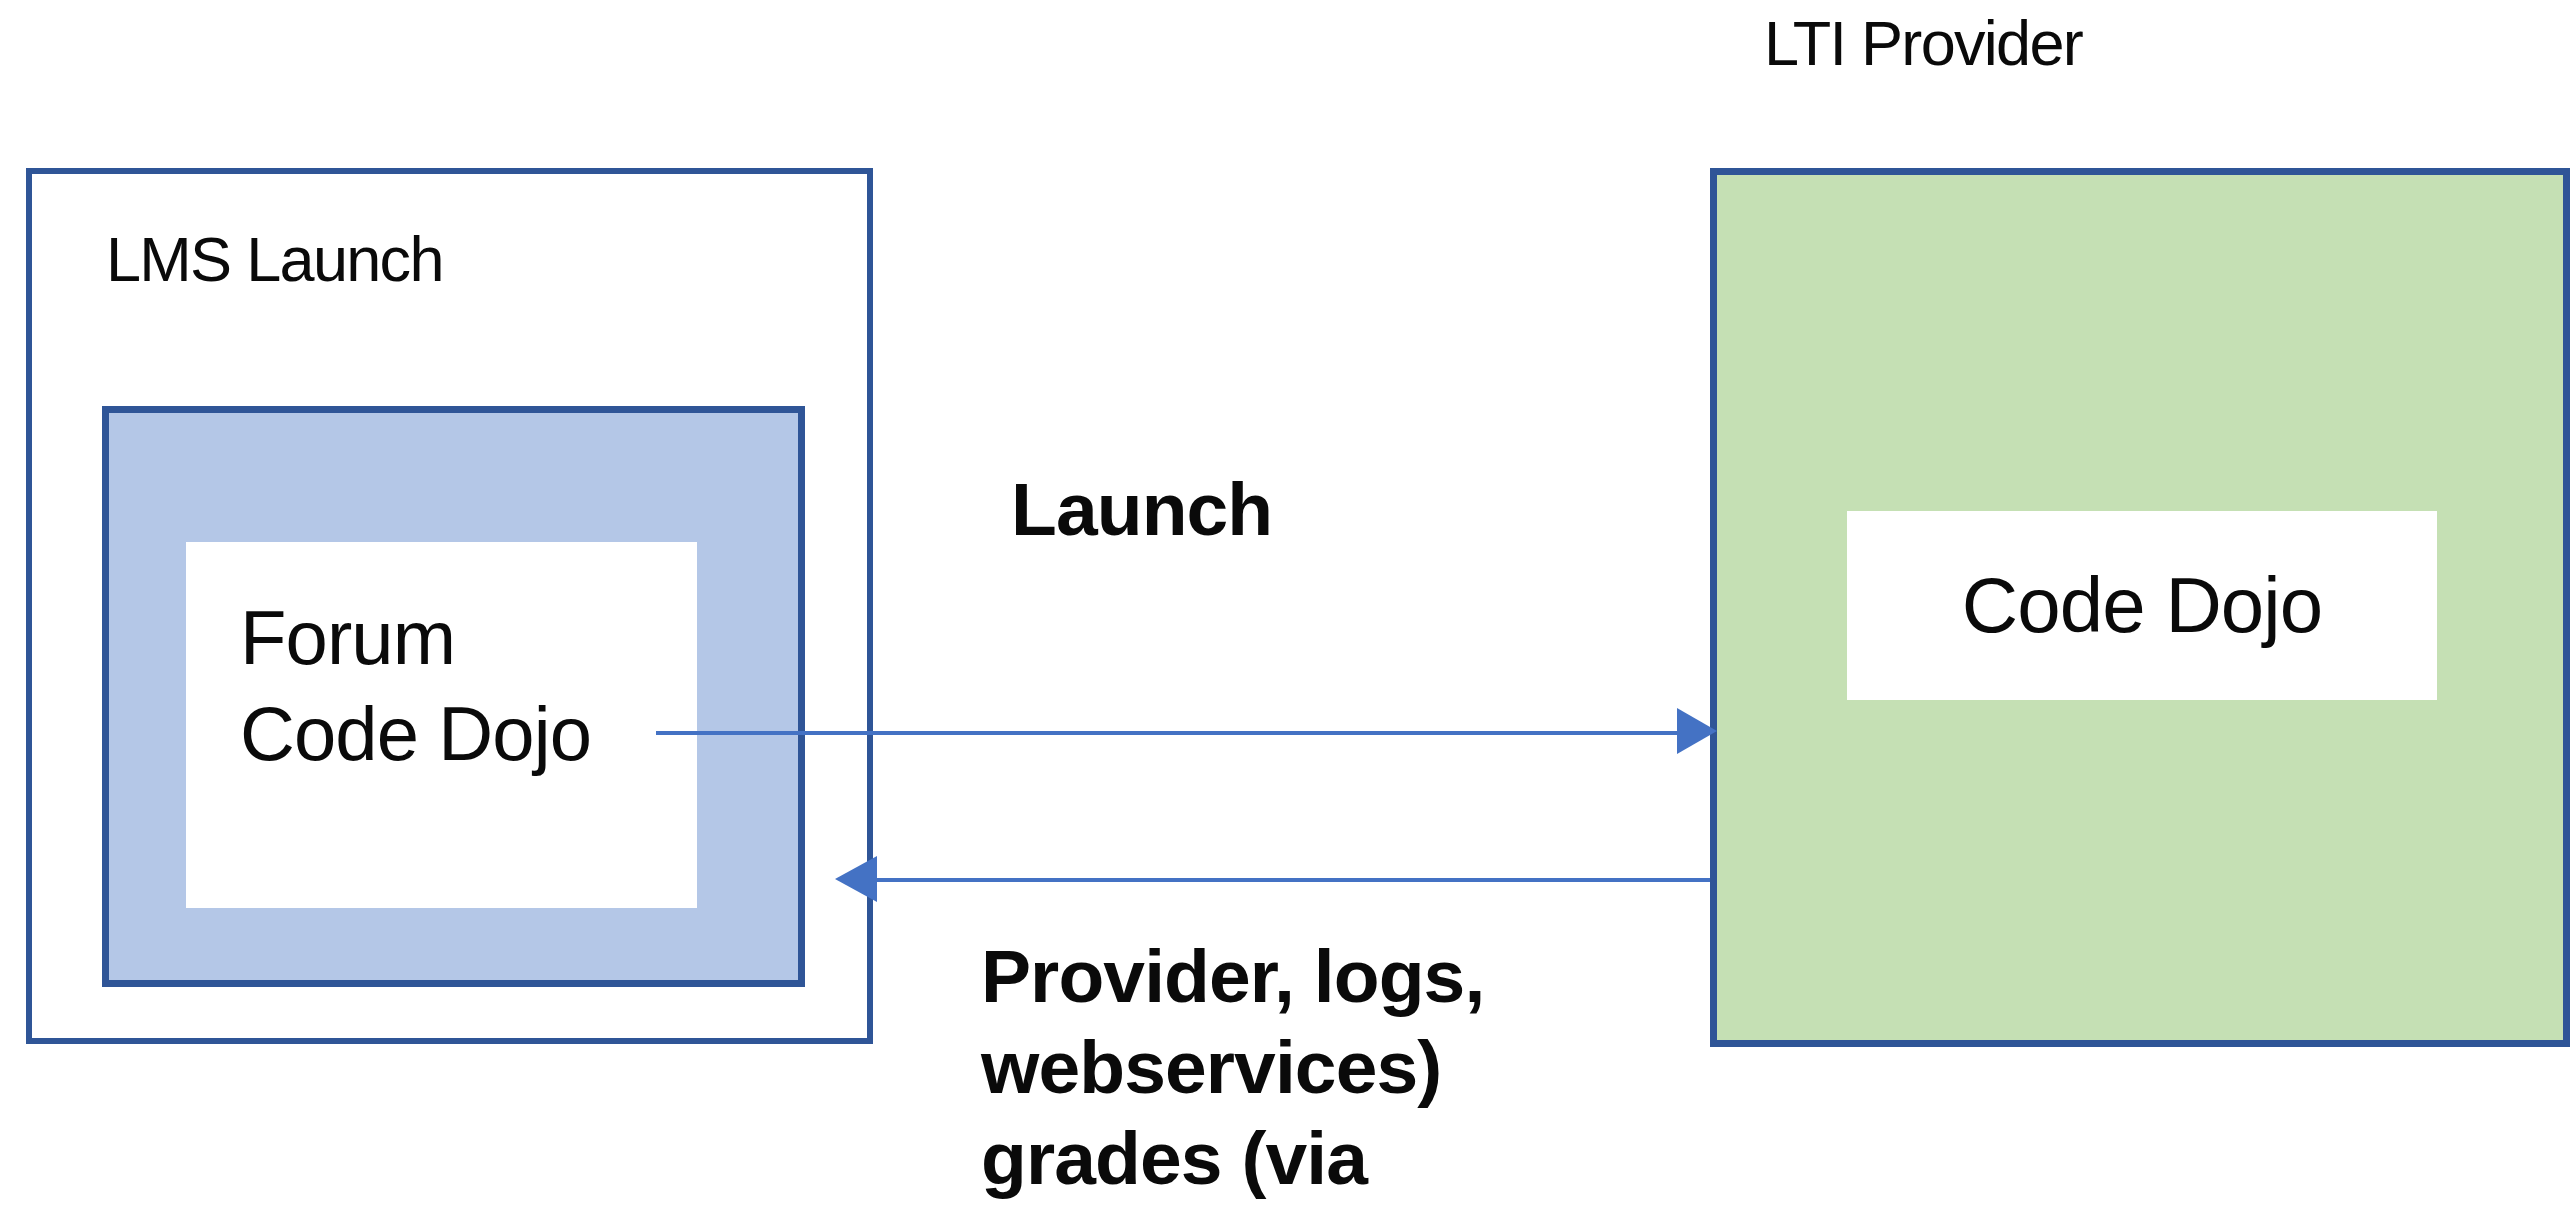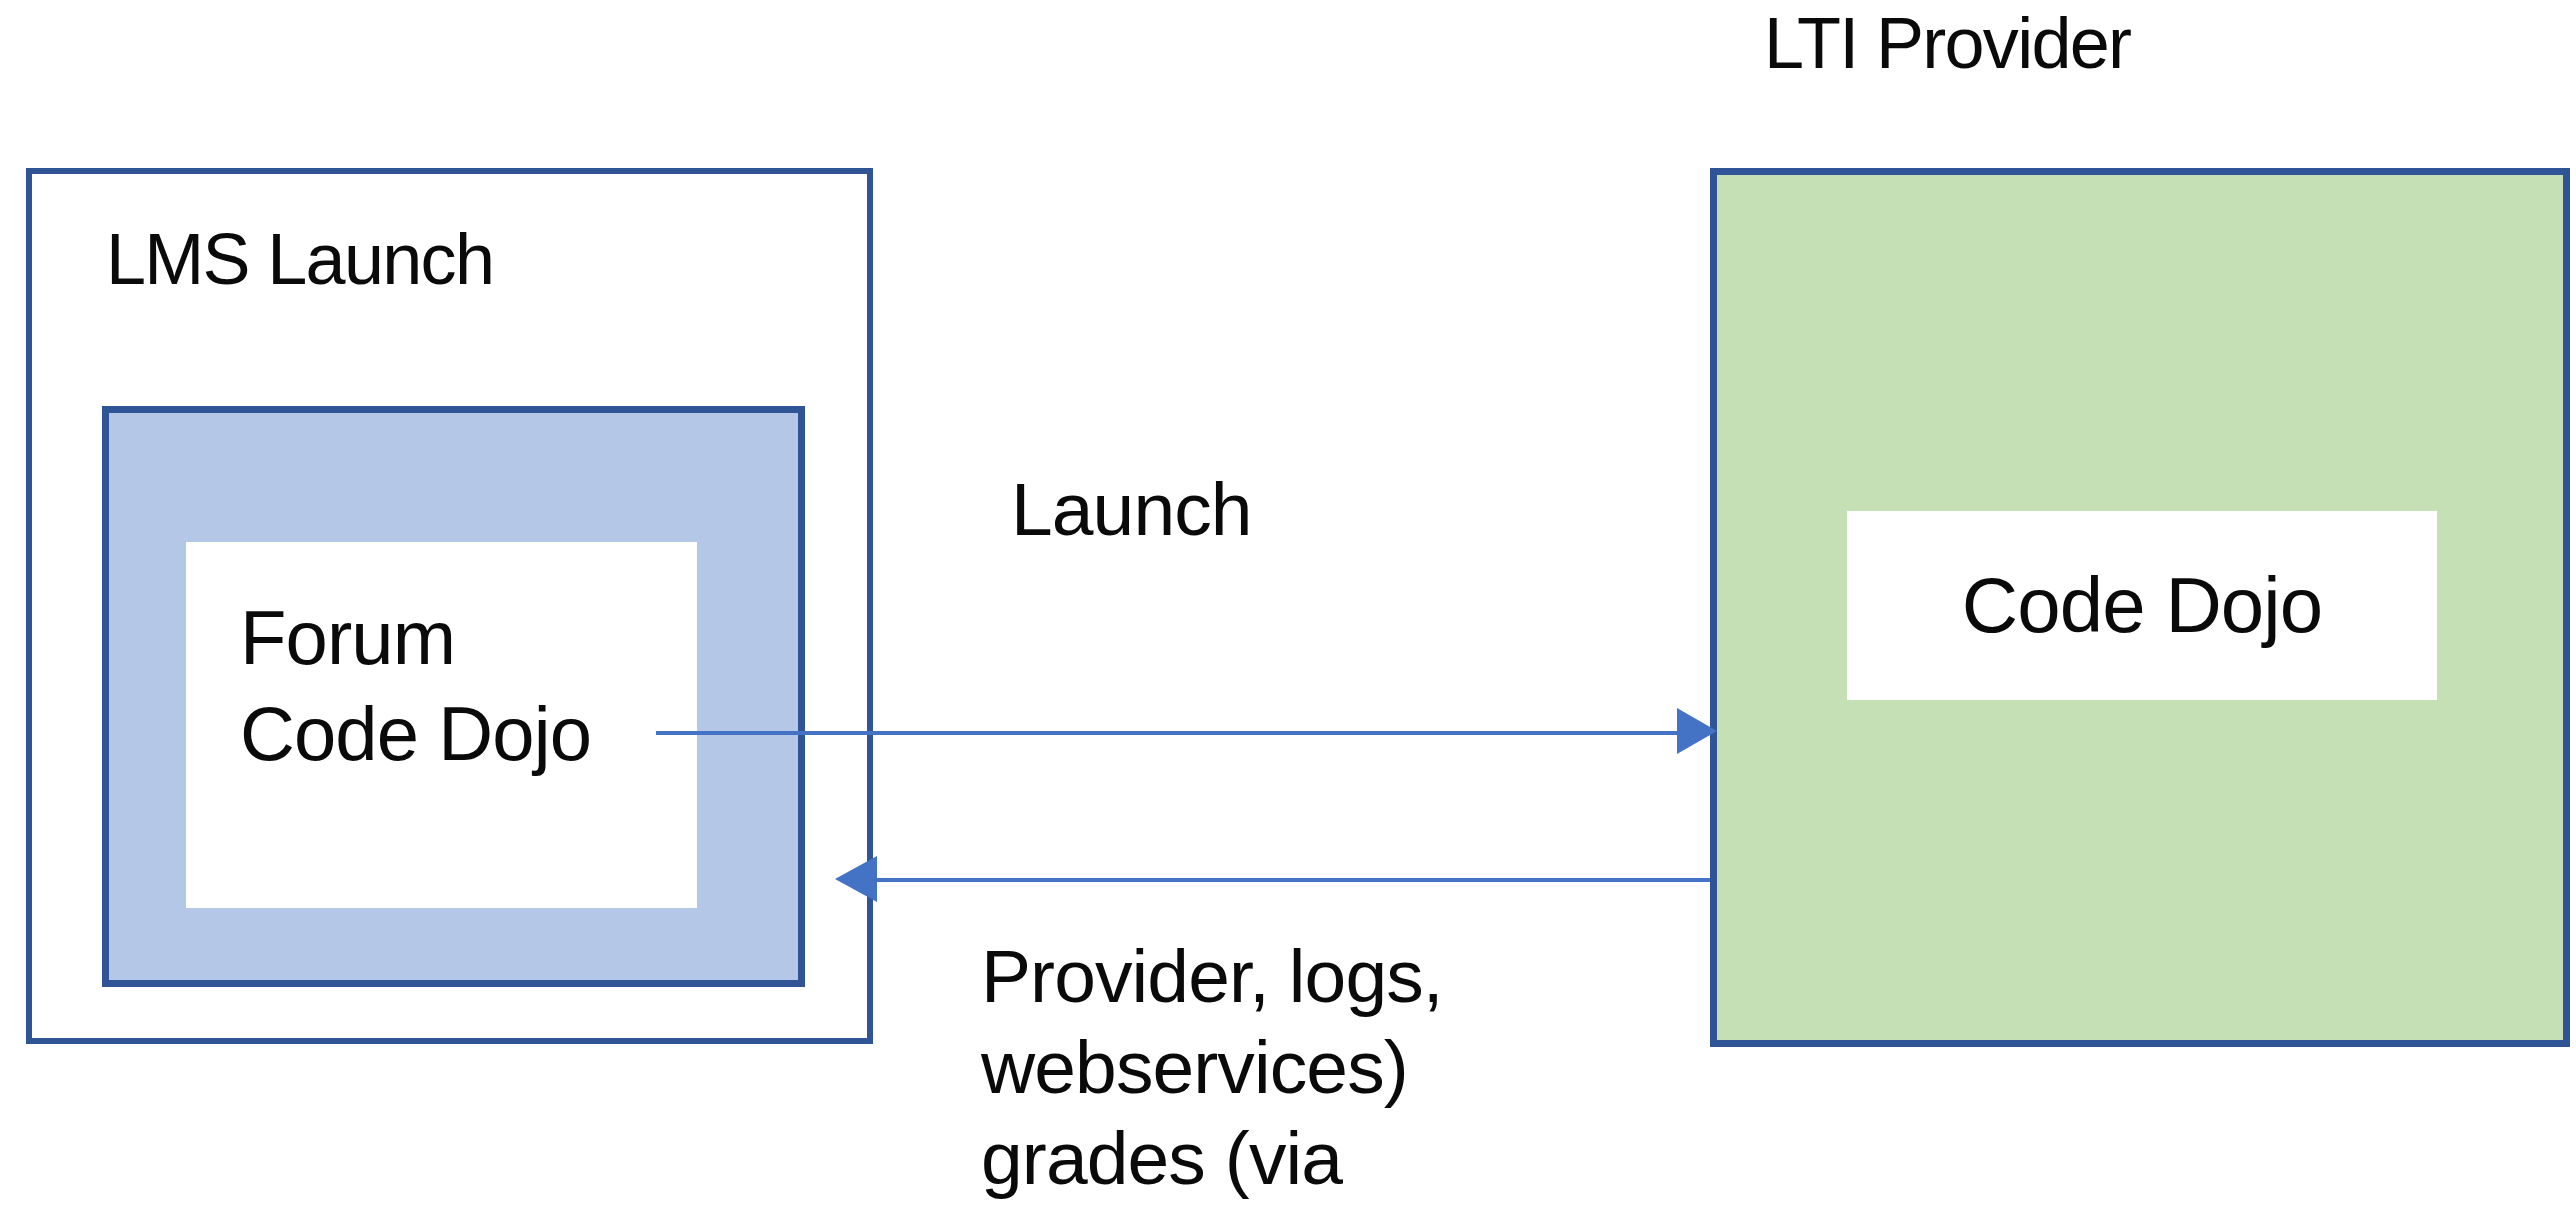--- a/index.html
+++ b/index.html
@@ -9,21 +9,21 @@
     height: 1222px;
     background: #ffffff;
     font-family: "Liberation Sans", sans-serif;
     color: #0a0a0a;
     overflow: hidden;
   }
   .abs { position: absolute; }
 
   
   .big-title {
-    font-size: 72px;
+    font-size: 63px;
     line-height: 87px;
     letter-spacing: -1.7px;
     white-space: nowrap;
   }
 
   
   .lms-box {
     left: 26px; top: 168px;
     width: 847px; height: 876px;
     border: 6px solid #2F5597;
@@ -97,20 +97,21 @@
     border-top: 23.4px solid transparent;
     border-bottom: 23.4px solid transparent;
     border-right: 42px solid #4472C4;
   }
 
   
   .arrow-label {
     font-size: 75px;
     letter-spacing: -0.9px;
     white-space: nowrap;
+    font-weight: bold;
   }
   .launch-label { left: 1011px; top: 465px; line-height: 89px; }
   .outcomes-label { left: 981px; top: 931px; line-height: 91px; }
 </style>
 </head>
 <body>
 
 <div class="canvas">
 
   <div class="abs big-title provider-title">LTI Provider</div>

